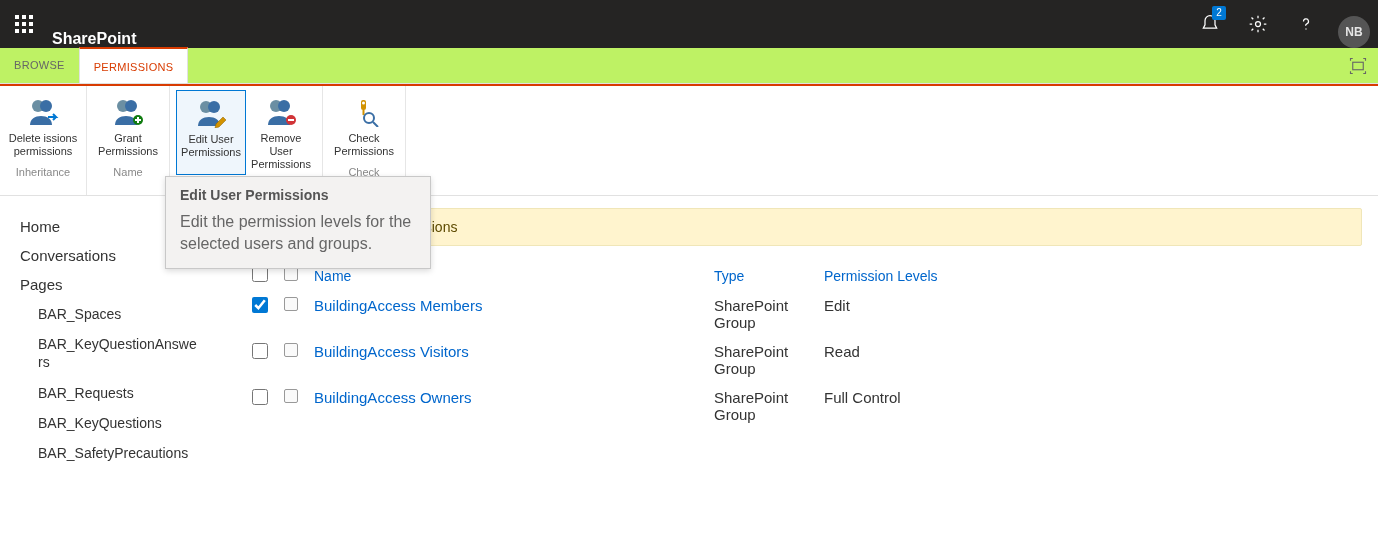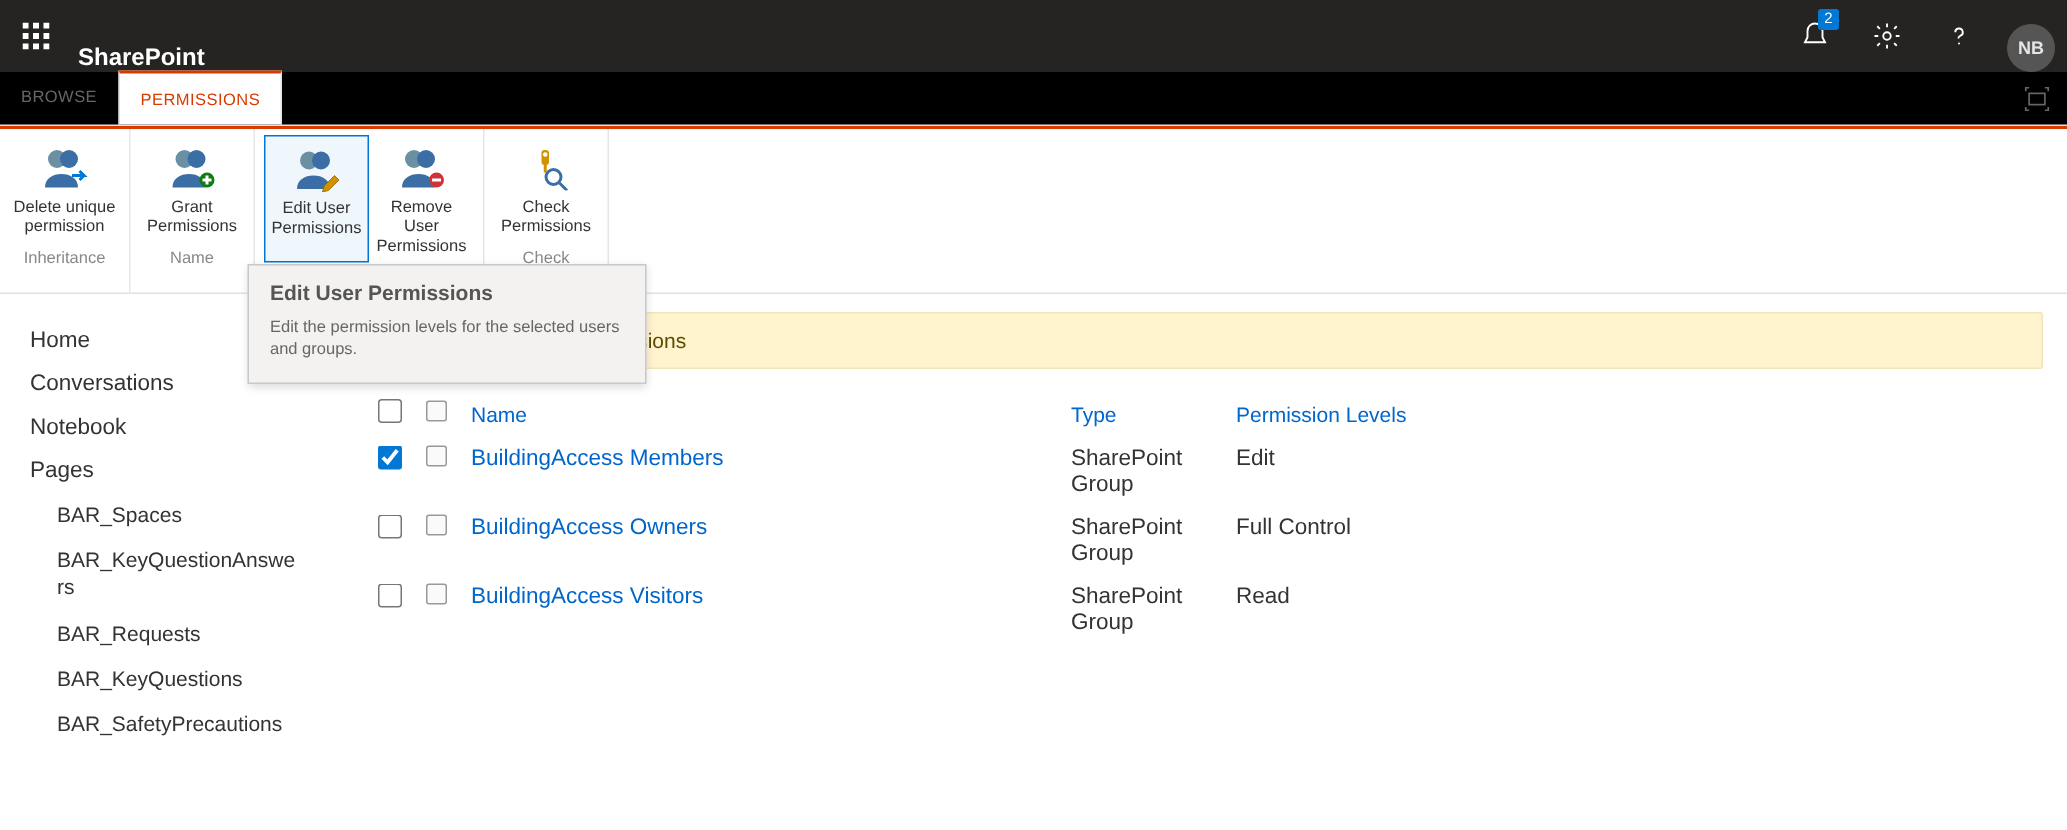--- a/index.html
+++ b/index.html
@@ -10,21 +10,21 @@
   .waffle { width: 48px; height: 48px; display:flex; align-items:center; justify-content:center; cursor:pointer; }
   .waffle svg { width: 18px; height: 18px; }
   .brand { font-size: 16px; font-weight: 600; margin-left: 4px; }
   .suite-spacer { flex: 1; }
   .suite-btn { width: 48px; height: 48px; display:flex; align-items:center; justify-content:center; position:relative; cursor:pointer; }
   .suite-btn svg { width: 20px; height: 20px; stroke: #fff; fill: none; }
   .badge { position:absolute; top:6px; right:8px; background:#0078d4; color:#fff; font-size:10px; min-width:14px; height:14px; line-height:14px; text-align:center; border-radius:2px; padding:0 2px; }
   .avatar { width:32px; height:32px; border-radius:50%; background:#555; color:#e5e5e5; display:flex; align-items:center; justify-content:center; font-size:12px; font-weight:600; margin:0 8px; cursor:pointer; }
 
   
-  .tabbar { background:#000000; border-bottom:1px solid #e1e1e1; height:36px; display:flex; align-items:flex-end; position:relative; }
+  .tabbar { background:#bef264; border-bottom:1px solid #e1e1e1; height:36px; display:flex; align-items:flex-end; position:relative; }
   .tab { padding:0 14px; height:36px; line-height:36px; font-size:11px; letter-spacing:0.3px; color:#666; cursor:pointer; text-transform:uppercase; }
   .tab.active { color:#d83b01; border-top:2px solid #d83b01; border-left:1px solid #e1e1e1; border-right:1px solid #e1e1e1; background:#fff; }
   .focus-btn { position:absolute; right:8px; top:6px; width:24px; height:24px; display:flex; align-items:center; justify-content:center; cursor:pointer; }
   .tabbar-underline { height:2px; background:#d83b01; }
 
   
   .ribbon { display:flex; border-bottom:1px solid #e1e1e1; }
   .ribbon-group { border-right:1px solid #e6e6e6; padding:4px 6px 2px; text-align:center; }
   .ribbon-group-items { display:flex; }
   .ribbon-item { width:70px; padding:4px 2px; cursor:pointer; text-align:center; font-size:11px; line-height:13px; color:#333; }
@@ -50,21 +50,21 @@
   .perm-table .col-check { width:28px; }
   .perm-table .col-icon { width:22px; }
   .perm-table .col-name { width:400px; }
   .perm-table .col-type { width:110px; }
   .row-checkbox { width:16px; height:16px; cursor:pointer; accent-color:#0078d4; }
   .group-glyph { display:inline-block; width:14px; height:14px; border:1px solid #999; border-radius:2px; background:#fafafa; }
 
   
   .tooltip { position:absolute; left:165px; top:176px; width:266px; background:#f3f2f1; border:1px solid #c8c8c8; padding:10px 14px 14px; box-shadow:0 2px 6px rgba(0,0,0,0.15); z-index:50; }
   .tooltip .tt-title { font-weight:600; font-size:14px; margin-bottom:8px; color:#555; }
-  .tooltip .tt-desc { font-size:11px; color:#666; line-height:1.35; }
+  .tooltip .tt-desc { font-size:16px; color:#666; line-height:1.35; }
 
   input[type=checkbox]{ cursor:pointer; }
 </style>
 </head>
 <body>
 
 <div class="suite-bar">
   <div class="waffle">
     <svg viewBox="0 0 18 18" fill="#fff">
         <rect width="4" height="4" x="0" y="0"></rect>
@@ -118,21 +118,21 @@
     <div class="ribbon-group-items">
       <div class="ribbon-item wide">
         <div class="ribbon-icon">
           <svg width="34" height="30" viewBox="0 0 34 30">
               <circle cx="12" cy="9" r="6" fill="#6b8fa3"></circle>
               <circle cx="20" cy="9" r="6" fill="#3a6ea5"></circle>
               <path d="M4 28c0-6 5-9 11-9s11 3 11 9" fill="#3a6ea5"></path>
               <path d="M22 20l8 0 -3 -3 M30 20l-3 3" stroke="#0078d4" stroke-width="2" fill="none"></path>
             </svg>
         </div>
-        <span>Delete unique permission</span>
+        <span>Delete issions permissions</span>
       </div>
     </div>
     <div class="ribbon-group-label">Inheritance</div>
   </div>
 
   <div class="ribbon-group">
     <div class="ribbon-group-items">
       <div class="ribbon-item">
         <div class="ribbon-icon">
           <svg width="34" height="30" viewBox="0 0 34 30">
@@ -199,21 +199,20 @@
 
 <div class="tooltip">
   <div class="tt-title">Edit User Permissions</div>
   <div class="tt-desc">Edit the permission levels for the selected users and groups.</div>
 </div>
 
 <div class="body-row">
   <div class="left-nav">
     <a>Home</a>
     <a>Conversations</a>
-    <a>Notebook</a>
     <a>Pages</a>
     <div class="sub">
       <a>BAR_Spaces</a>
       <a class="wrap">BAR_KeyQuestionAnswers</a>
       <a>BAR_Requests</a>
       <a>BAR_KeyQuestions</a>
       <a>BAR_SafetyPrecautions</a>
     </div>
   </div>
 
@@ -236,27 +235,27 @@
         <tr>
           <td class="col-check"><input type="checkbox" checked="" class="row-checkbox" style=""></td>
           <td class="col-icon"><span class="group-glyph"></span></td>
           <td class="col-name"><a>BuildingAccess Members</a></td>
           <td class="col-type">SharePoint Group</td>
           <td>Edit</td>
         </tr>
         <tr>
           <td class="col-check"><input type="checkbox" class="row-checkbox" style=""></td>
           <td class="col-icon"><span class="group-glyph"></span></td>
+          <td class="col-name"><a>BuildingAccess Visitors</a></td>
+          <td class="col-type">SharePoint Group</td>
+          <td>Read</td>
+        </tr>
+        <tr>
+          <td class="col-check"><input type="checkbox" class="row-checkbox" style=""></td>
+          <td class="col-icon"><span class="group-glyph"></span></td>
           <td class="col-name"><a>BuildingAccess Owners</a></td>
           <td class="col-type">SharePoint Group</td>
           <td>Full Control</td>
         </tr>
-        <tr>
-          <td class="col-check"><input type="checkbox" class="row-checkbox" style=""></td>
-          <td class="col-icon"><span class="group-glyph"></span></td>
-          <td class="col-name"><a>BuildingAccess Visitors</a></td>
-          <td class="col-type">SharePoint Group</td>
-          <td>Read</td>
-        </tr>
       </tbody>
     </table>
   </div>
 </div>
 
 </body></html>

